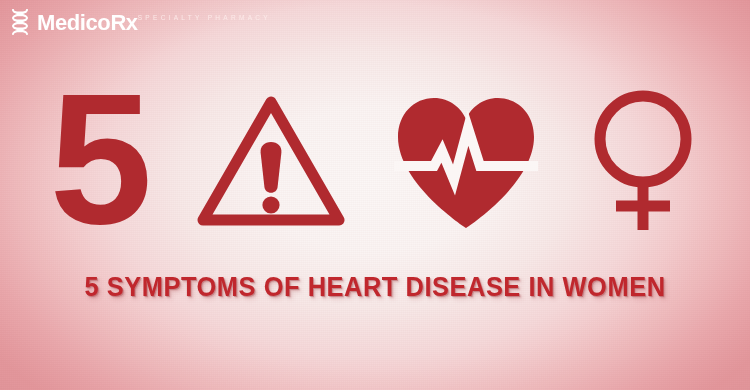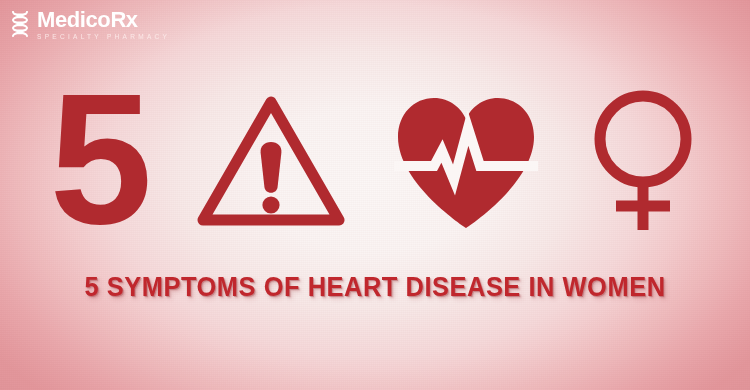--- a/index.html
+++ b/index.html
@@ -66,21 +66,20 @@
     z-index: 5;
   }
   #logo .dna {
     width: 22px;
     height: 28px;
     flex: 0 0 auto;
     display: block;
   }
   #logo .wordmark {
     display: flex;
-    flex-direction: column;
     justify-content: flex-end;
   }
   #logo .brand {
     font-size: 22px;
     font-weight: bold;
     color: #ffffff;
     letter-spacing: -0.4px;
     line-height: 1;
     font-family: "Liberation Sans", sans-serif;
   }

